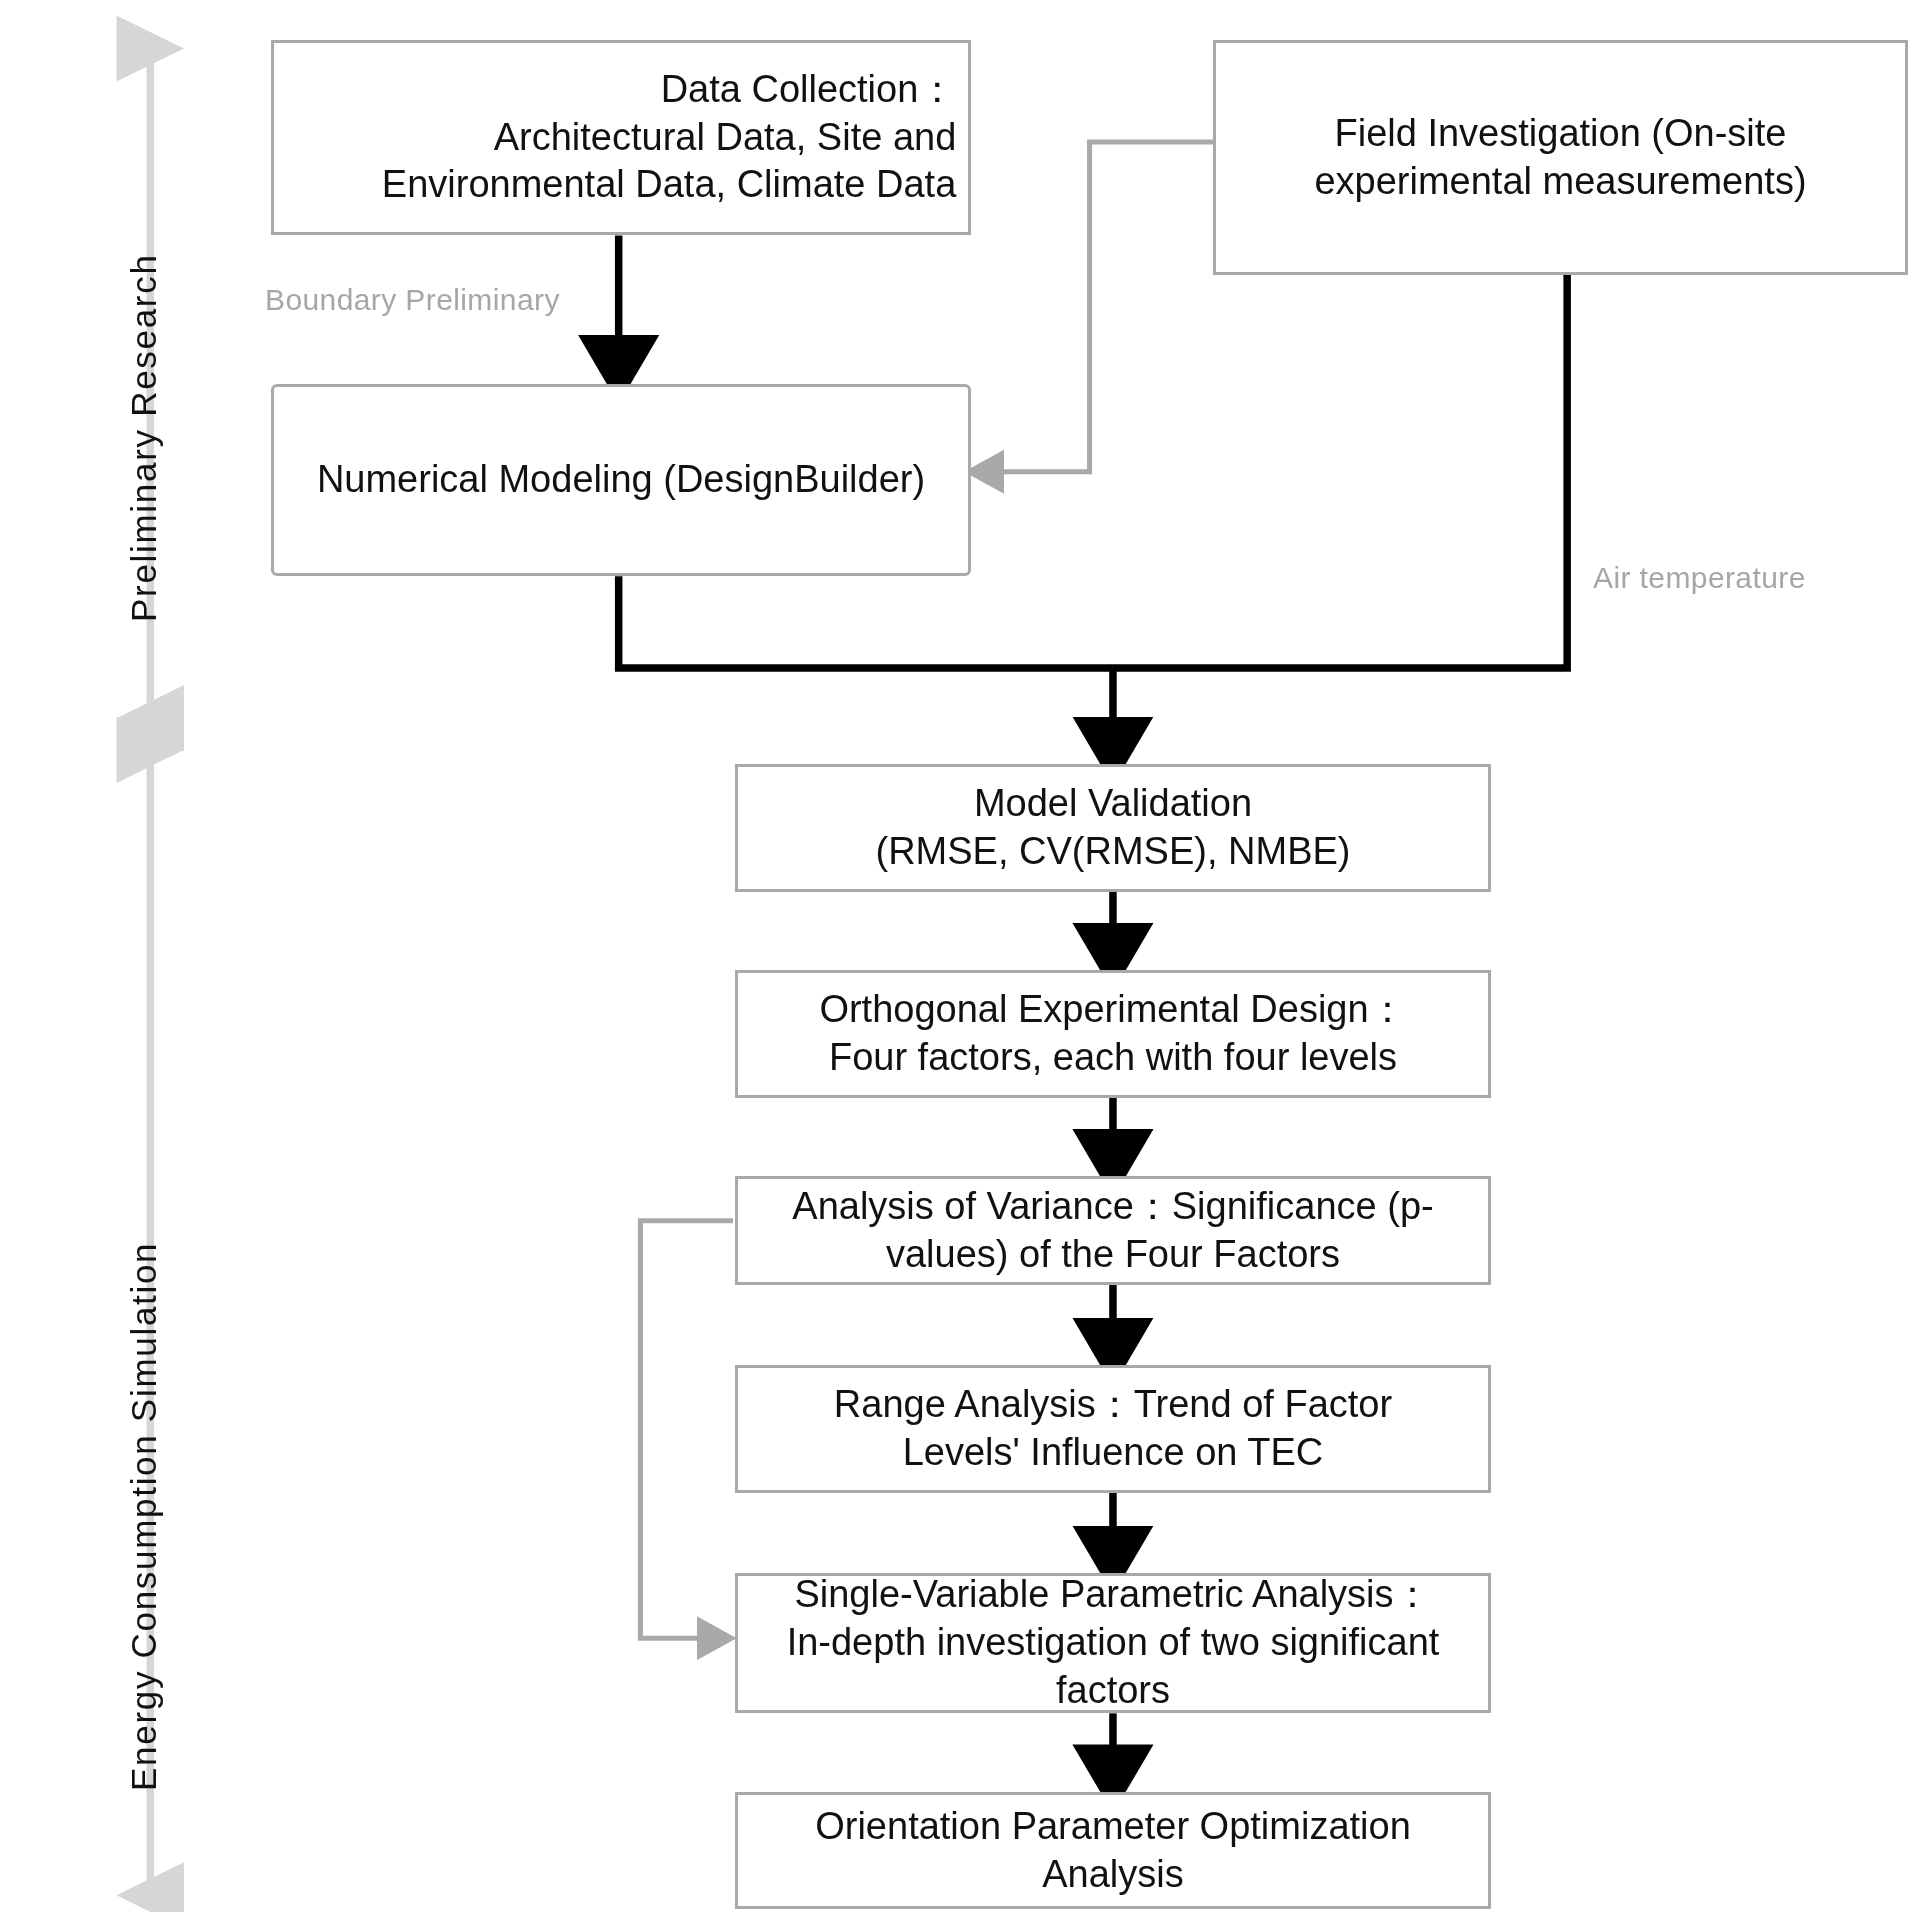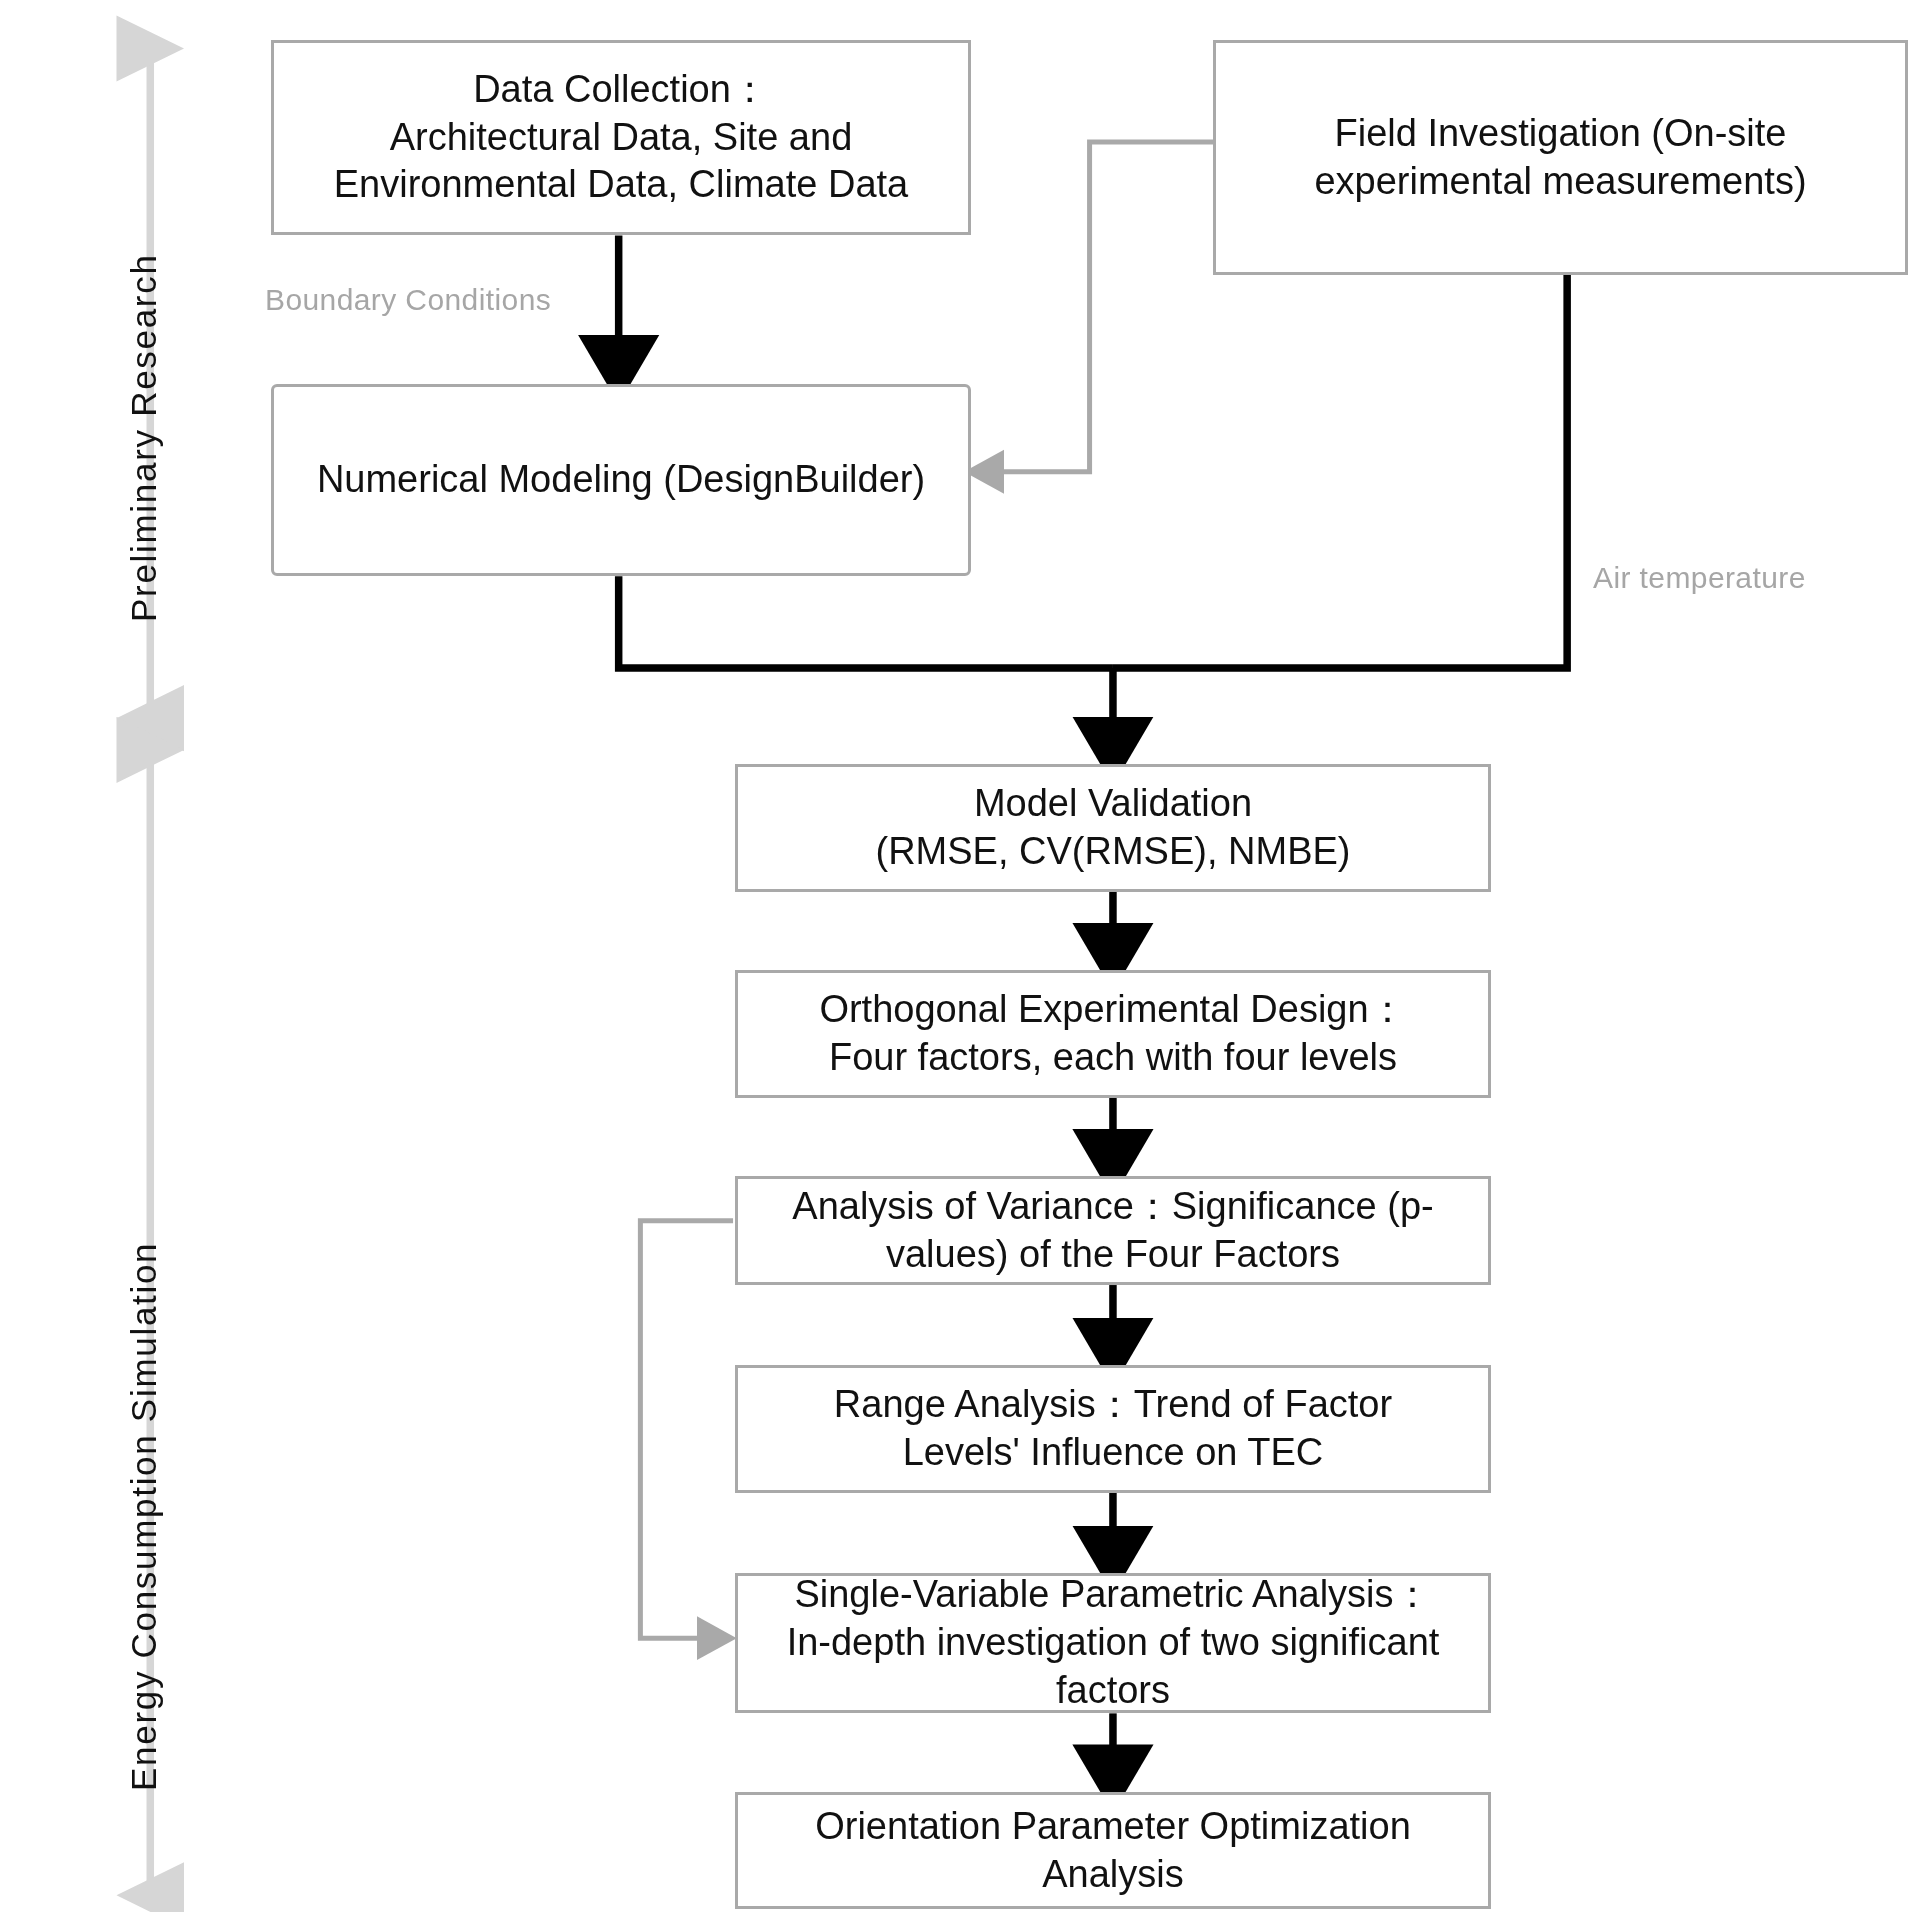--- a/index.html
+++ b/index.html
@@ -111,21 +111,21 @@
     <g>
       <line x1="1333" y1="2052" x2="1333" y2="2136" stroke="#000000" stroke-width="9" marker-end="url(#arrowBlack)"></line>
     </g>
   </svg>
 
   <div class="phase" style="left:124px; top:622px; transform:rotate(-90deg);">Preliminary Research</div>
 
   <div class="phase" style="left:124px; top:1791px; transform:rotate(-90deg);">Energy Consumption Simulation</div>
 
   <div class="node" style="left:271px; top:40px; width:700px; height:195px;">
-    <span style="white-space:pre-line;">Data Collection：
+    <span style="white-space:pre-line;text-align:right;">Data Collection：
 Architectural Data, Site and
 Environmental Data, Climate Data</span>
   </div>
 
   <div class="node" style="left:1213px; top:40px; width:695px; height:235px;">
     <span style="white-space:pre-line;">Field Investigation (On-site
 experimental measurements)</span>
   </div>
 
   <div class="node" style="left:271px; top:384px; width:700px; height:192px;border-radius:6px;">
@@ -156,19 +156,19 @@
     <span style="white-space:pre-line;">Single-Variable Parametric Analysis：
 In-depth investigation of two significant
 factors</span>
   </div>
 
   <div class="node" style="left:735px; top:1792px; width:756px; height:117px;">
     <span style="white-space:pre-line;">Orientation Parameter Optimization
 Analysis</span>
   </div>
 
-  <div class="annot" style="left:265px; top:280px;">Boundary  Conditions</div>
+  <div class="annot" style="left:265px; top:280px;">Boundary  Preliminary</div>
 
 
   <div class="annot" style="left:1593px; top:558px;">Air temperature</div>
 
 </div>
 
 
 </body></html>

